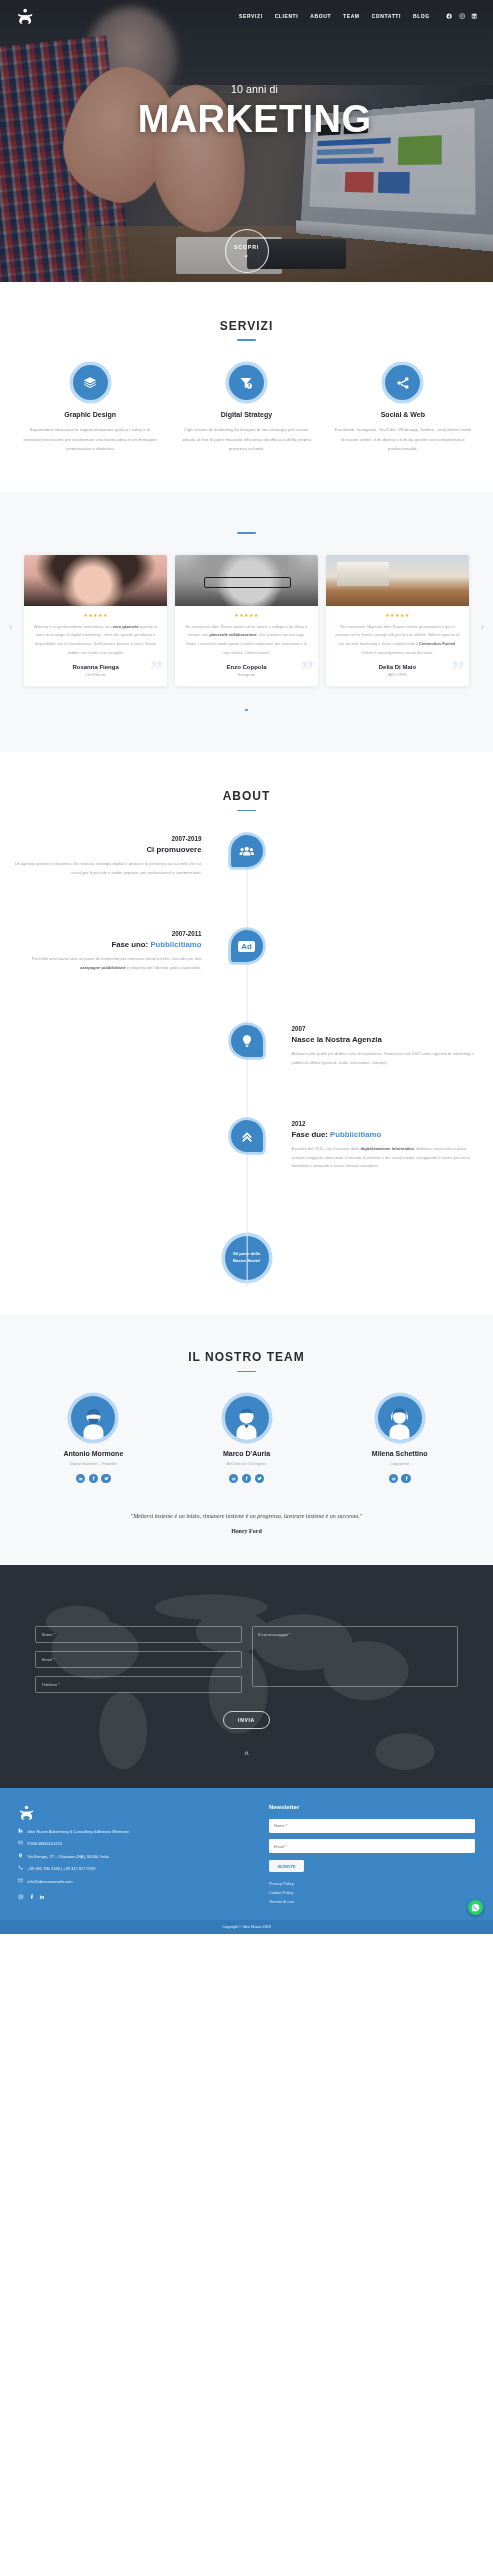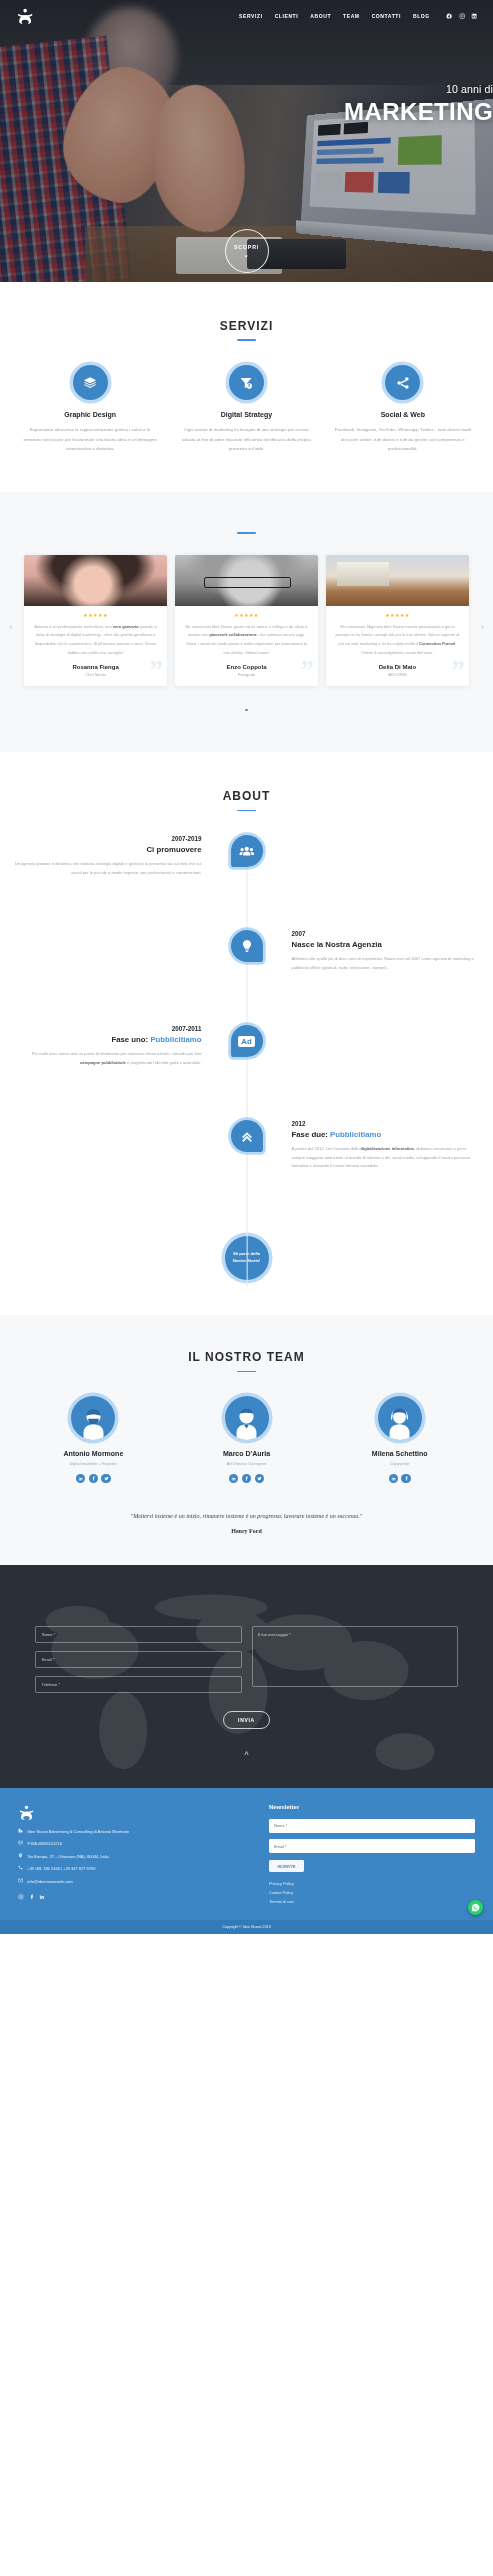--- a/index.html
+++ b/index.html
@@ -108,26 +108,26 @@
   .logo-mark svg { display:block; }
   .nav { margin-left:auto; display:flex; align-items:center; gap:12px; }
   .nav a {
     color:#fff; font-size:5px; letter-spacing:0.6px; font-weight:600;
     text-decoration:none; text-transform:uppercase; white-space:nowrap;
   }
   .nav .socials { display:flex; align-items:center; gap:6.3px; margin-left:4.2px; }
   .nav .socials span { display:inline-flex; }
 
   .hero-copy {
-    position:absolute; left:16px; right:0; top:83px; text-align:right; z-index:4;
+    position:absolute; left:16px; right:0; top:83px; text-align:center; z-index:4;
     color:#fff;
   }
   .hero-kicker { font-size:10.6px; font-weight:300; letter-spacing:0.1px; text-shadow:0 0.7px 4.2px rgba(0,0,0,.4); }
   .hero-title {
-    font-size:24px; font-weight:800; letter-spacing:0.4px; margin:2.8px 0 7px;
+    font-size:38px; font-weight:800; letter-spacing:0.4px; margin:2.8px 0 7px;
     text-shadow:0 1.4px 7px rgba(0,0,0,.45);
   }
   .hero-sub { font-size:9.5px; font-weight:300; text-shadow:0 0.7px 4.2px rgba(0,0,0,.45); }
   .scopri {
     position:absolute; left:50%; transform:translateX(-50%); top:229px; z-index:6;
     width:44px; height:44px; border-radius:50%; border:1.1px solid rgba(255,255,255,.85);
     display:flex; align-items:center; justify-content:center; flex-direction:column;
     color:#fff; font-size:5.3px; letter-spacing:0.8px; font-weight:600; cursor:pointer;
     background:rgba(255,255,255,.07);
   }
@@ -494,45 +494,45 @@
               <circle cx="19.2" cy="8.6" r="2.5"></circle>
             <path d="M12 11.6c-3.4 0-5.6 1.9-5.6 4.3v1.8h11.2v-1.8c0-2.4-2.2-4.3-5.6-4.3z"></path>
             <path d="M4.8 12.2c-2.4 0-4 1.4-4 3.2v1.6h4.1v-1.3c0-1.3.5-2.5 1.4-3.4-.5-.1-1-.1-1.5-.1z"></path>
             <path d="M19.2 12.2c-.5 0-1 0-1.5.1.9.9 1.4 2.1 1.4 3.4V17h4.1v-1.6c0-1.8-1.6-3.2-4-3.2z"></path>
           </svg>
         </div>
         <div class="tl-side right"></div>
       </div>
 
       <div class="tl-row" style="min-height:85px">
+        <div class="tl-side left">
+          <div class="tl-year">2007-2011</div>
+          <div class="tl-head"><span>Fase uno: </span><em>Pubblicitiamo</em></div>
+          <div class="tl-text"><span>Per molti anni siamo stati un punto di riferimento per numerosi clienti ed enti, creando per loro </span><b>campagne pubblicitarie</b><span> e progettando l'identità grafica aziendale.</span></div>
+        </div>
+        <div class="tl-badge">
+          <span class="adtxt">Ad</span>
+        </div>
+        <div class="tl-side right"></div>
+      </div>
+
+      <div class="tl-row" style="min-height:85px">
         <div class="tl-side left"></div>
         <div class="tl-badge flip">
           <svg width="14" height="14" viewBox="0 0 24 24" fill="#fff">
             <path d="M12 1.8A7.2 7.2 0 0 0 7.4 14.5c.7.7 1.1 1.5 1.2 2.4h6.8c.1-.9.5-1.7 1.2-2.4A7.2 7.2 0 0 0 12 1.8z"></path>
             <rect x="9" y="18.2" width="6" height="1.7" rx=".8"></rect>
             <rect x="9.8" y="20.6" width="4.4" height="1.6" rx=".8"></rect>
           </svg>
         </div>
         <div class="tl-side right">
           <div class="tl-year">2007</div>
           <div class="tl-head">Nasce la Nostra Agenzia</div>
           <div class="tl-text">Abbiamo alle spalle più di dieci anni di esperienza. Siamo nati nel 2007 come agenzia di marketing e pubblicità offline (giornali, radio, televisione, stampe).</div>
         </div>
-      </div>
-
-      <div class="tl-row" style="min-height:85px">
-        <div class="tl-side left">
-          <div class="tl-year">2007-2011</div>
-          <div class="tl-head"><span>Fase uno: </span><em>Pubblicitiamo</em></div>
-          <div class="tl-text"><span>Per molti anni siamo stati un punto di riferimento per numerosi clienti ed enti, creando per loro </span><b>campagne pubblicitarie</b><span> e progettando l'identità grafica aziendale.</span></div>
-        </div>
-        <div class="tl-badge">
-          <span class="adtxt">Ad</span>
-        </div>
-        <div class="tl-side right"></div>
       </div>
 
       <div class="tl-row" style="min-height:106px">
         <div class="tl-side left"></div>
         <div class="tl-badge flip">
           <svg width="14" height="14" viewBox="0 0 24 24" fill="#fff">
             <path d="M12 5.4 3.6 13.8l2.1 2.1L12 9.6l6.3 6.3 2.1-2.1z"></path>
             <path d="M12 11.6 3.6 20l2.1 2.1L12 15.8l6.3 6.3 2.1-2.1z"></path>
           </svg>
         </div>

